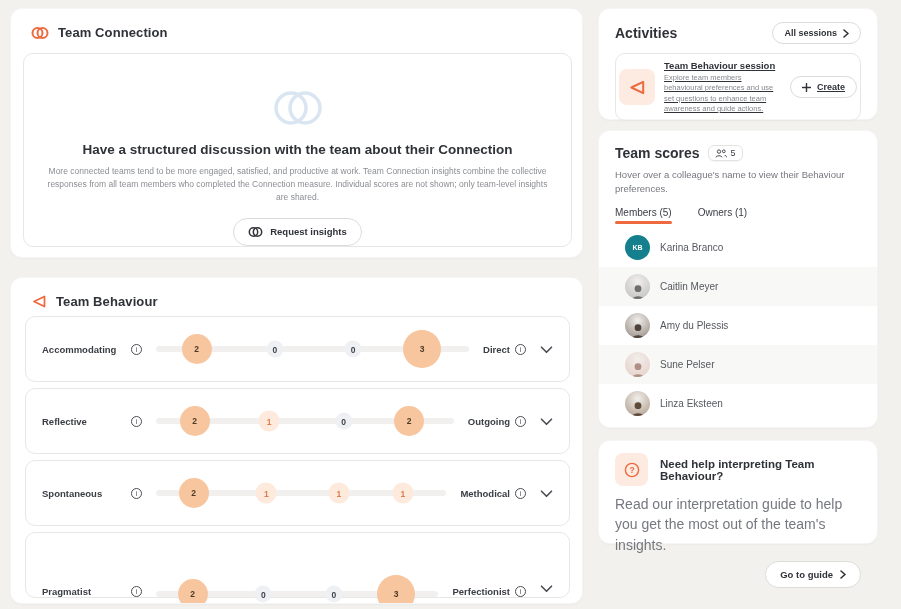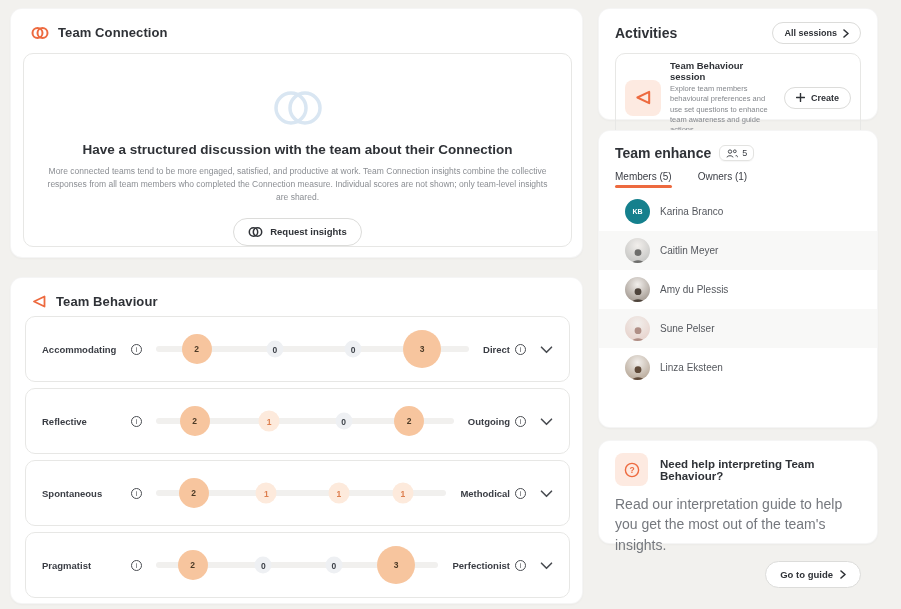--- a/index.html
+++ b/index.html
@@ -71,21 +71,21 @@
   .right-title { font-size:14px; font-weight:bold; color:#2f3237; }
   .card-head-row { display:flex; align-items:center; justify-content:space-between; }
   .small-pill {
     display:inline-flex; align-items:center; gap:6px;
     border:1px solid #dcdcda; background:#fff; border-radius:15px;
     padding:5px 11px; font-size:9px; font-weight:bold; color:#2f3237;
     font-family:inherit; cursor:pointer;
   }
   .session-item {
     margin-top:9px; border:1px solid #e7e7e5; border-radius:10px;
-    padding:6px 9px; display:flex; align-items:center; gap:9px;
+    padding:6px 3px; display:flex; align-items:center; gap:9px;text-decoration:underline;
   }
   .icon-box {
     width:36px; height:36px; border-radius:8px; background:var(--peach,#fdeae1);
     display:flex; align-items:center; justify-content:center; flex:none;
   }
   .session-text { flex:1; }
   .session-title { font-size:9.5px; font-weight:bold; color:#2f3237; margin-bottom:2px; }
   .session-desc { font-size:7.5px; color:#85888d; line-height:1.38; }
 
   #team-members-card { left:598px; top:130px; width:280px; height:298px; padding:14px 0 0 0; }
@@ -196,21 +196,21 @@
           <div class="bubble v1" style="left: 38%; height: 21px; width: 21px;">1</div>
           <div class="bubble v1" style="left: 63%; height: 21px; width: 21px;">1</div>
           <div class="bubble v1" style="left: 85%; height: 21px; width: 21px;">1</div>
         </div>
         <div class="b-label right">Methodical</div>
         <span class="info-ic">i</span>
         <span class="chev"><svg width="13" height="8" viewBox="0 0 13 8">
             <path d="M1.5 1.2 L6.5 6.3 L11.5 1.2" fill="none" stroke="#4a4d52" stroke-width="1.6" stroke-linecap="round" stroke-linejoin="round"></path>
           </svg></span>
       </div>
-      <div class="b-row" style="top: 254px;">
+      <div class="b-row" style="top: 254px; align-items: flex-end;">
         <div class="b-label left">Pragmatist</div>
         <span class="info-ic">i</span>
         <div class="track">
           <div class="bubble vhi" style="left: 13%; height: 30px; width: 30px;">2</div>
           <div class="bubble v0" style="left: 38%; height: 17px; width: 17px;">0</div>
           <div class="bubble v0" style="left: 63%; height: 17px; width: 17px;">0</div>
           <div class="bubble vhi" style="left: 85%; height: 38px; width: 38px;">3</div>
         </div>
         <div class="b-label right">Perfectionist</div>
         <span class="info-ic">i</span>
@@ -246,31 +246,32 @@
         <path d="M4.5 0.5 V8.5 M0.5 4.5 H8.5" stroke="#2f3237" stroke-width="1.4" stroke-linecap="round"></path>
       </svg>
       <span>Create</span>
     </button>
   </div>
 </div>
 
 <div class="card" id="team-members-card">
   <div class="tm-pad">
     <div class="tm-title-row">
-      <span class="right-title">Team enhance</span>
+      <span class="right-title">Team scores</span>
       <span class="count-badge">
         <svg width="12" height="9" viewBox="0 0 12 9">
           <circle cx="4" cy="2.6" r="1.7" fill="none" stroke="#4a4d52" stroke-width="1"></circle>
           <path d="M1 8.4 C1 6.2 7 6.2 7 8.4" fill="none" stroke="#4a4d52" stroke-width="1"></path>
           <circle cx="8.8" cy="2.3" r="1.4" fill="none" stroke="#4a4d52" stroke-width="1"></circle>
           <path d="M9.6 6.8 C10.8 6 11.4 6.8 11.4 8.2" fill="none" stroke="#4a4d52" stroke-width="1"></path>
         </svg>
         <span>5</span>
       </span>
     </div>
+    <div class="tm-subtitle">Hover over a colleague's name to view their Behaviour preferences.</div>
     <div class="tabs" id="tabs">
         <div class="tab active">Members (5)</div>
         <div class="tab">Owners (1)</div>
       </div>
   </div>
   <div class="members" id="members">
       <div class="m-row">
         <div class="avatar" style="background: rgb(21, 128, 141);">KB</div>
         <span class="m-name">Karina Branco</span>
       </div>

